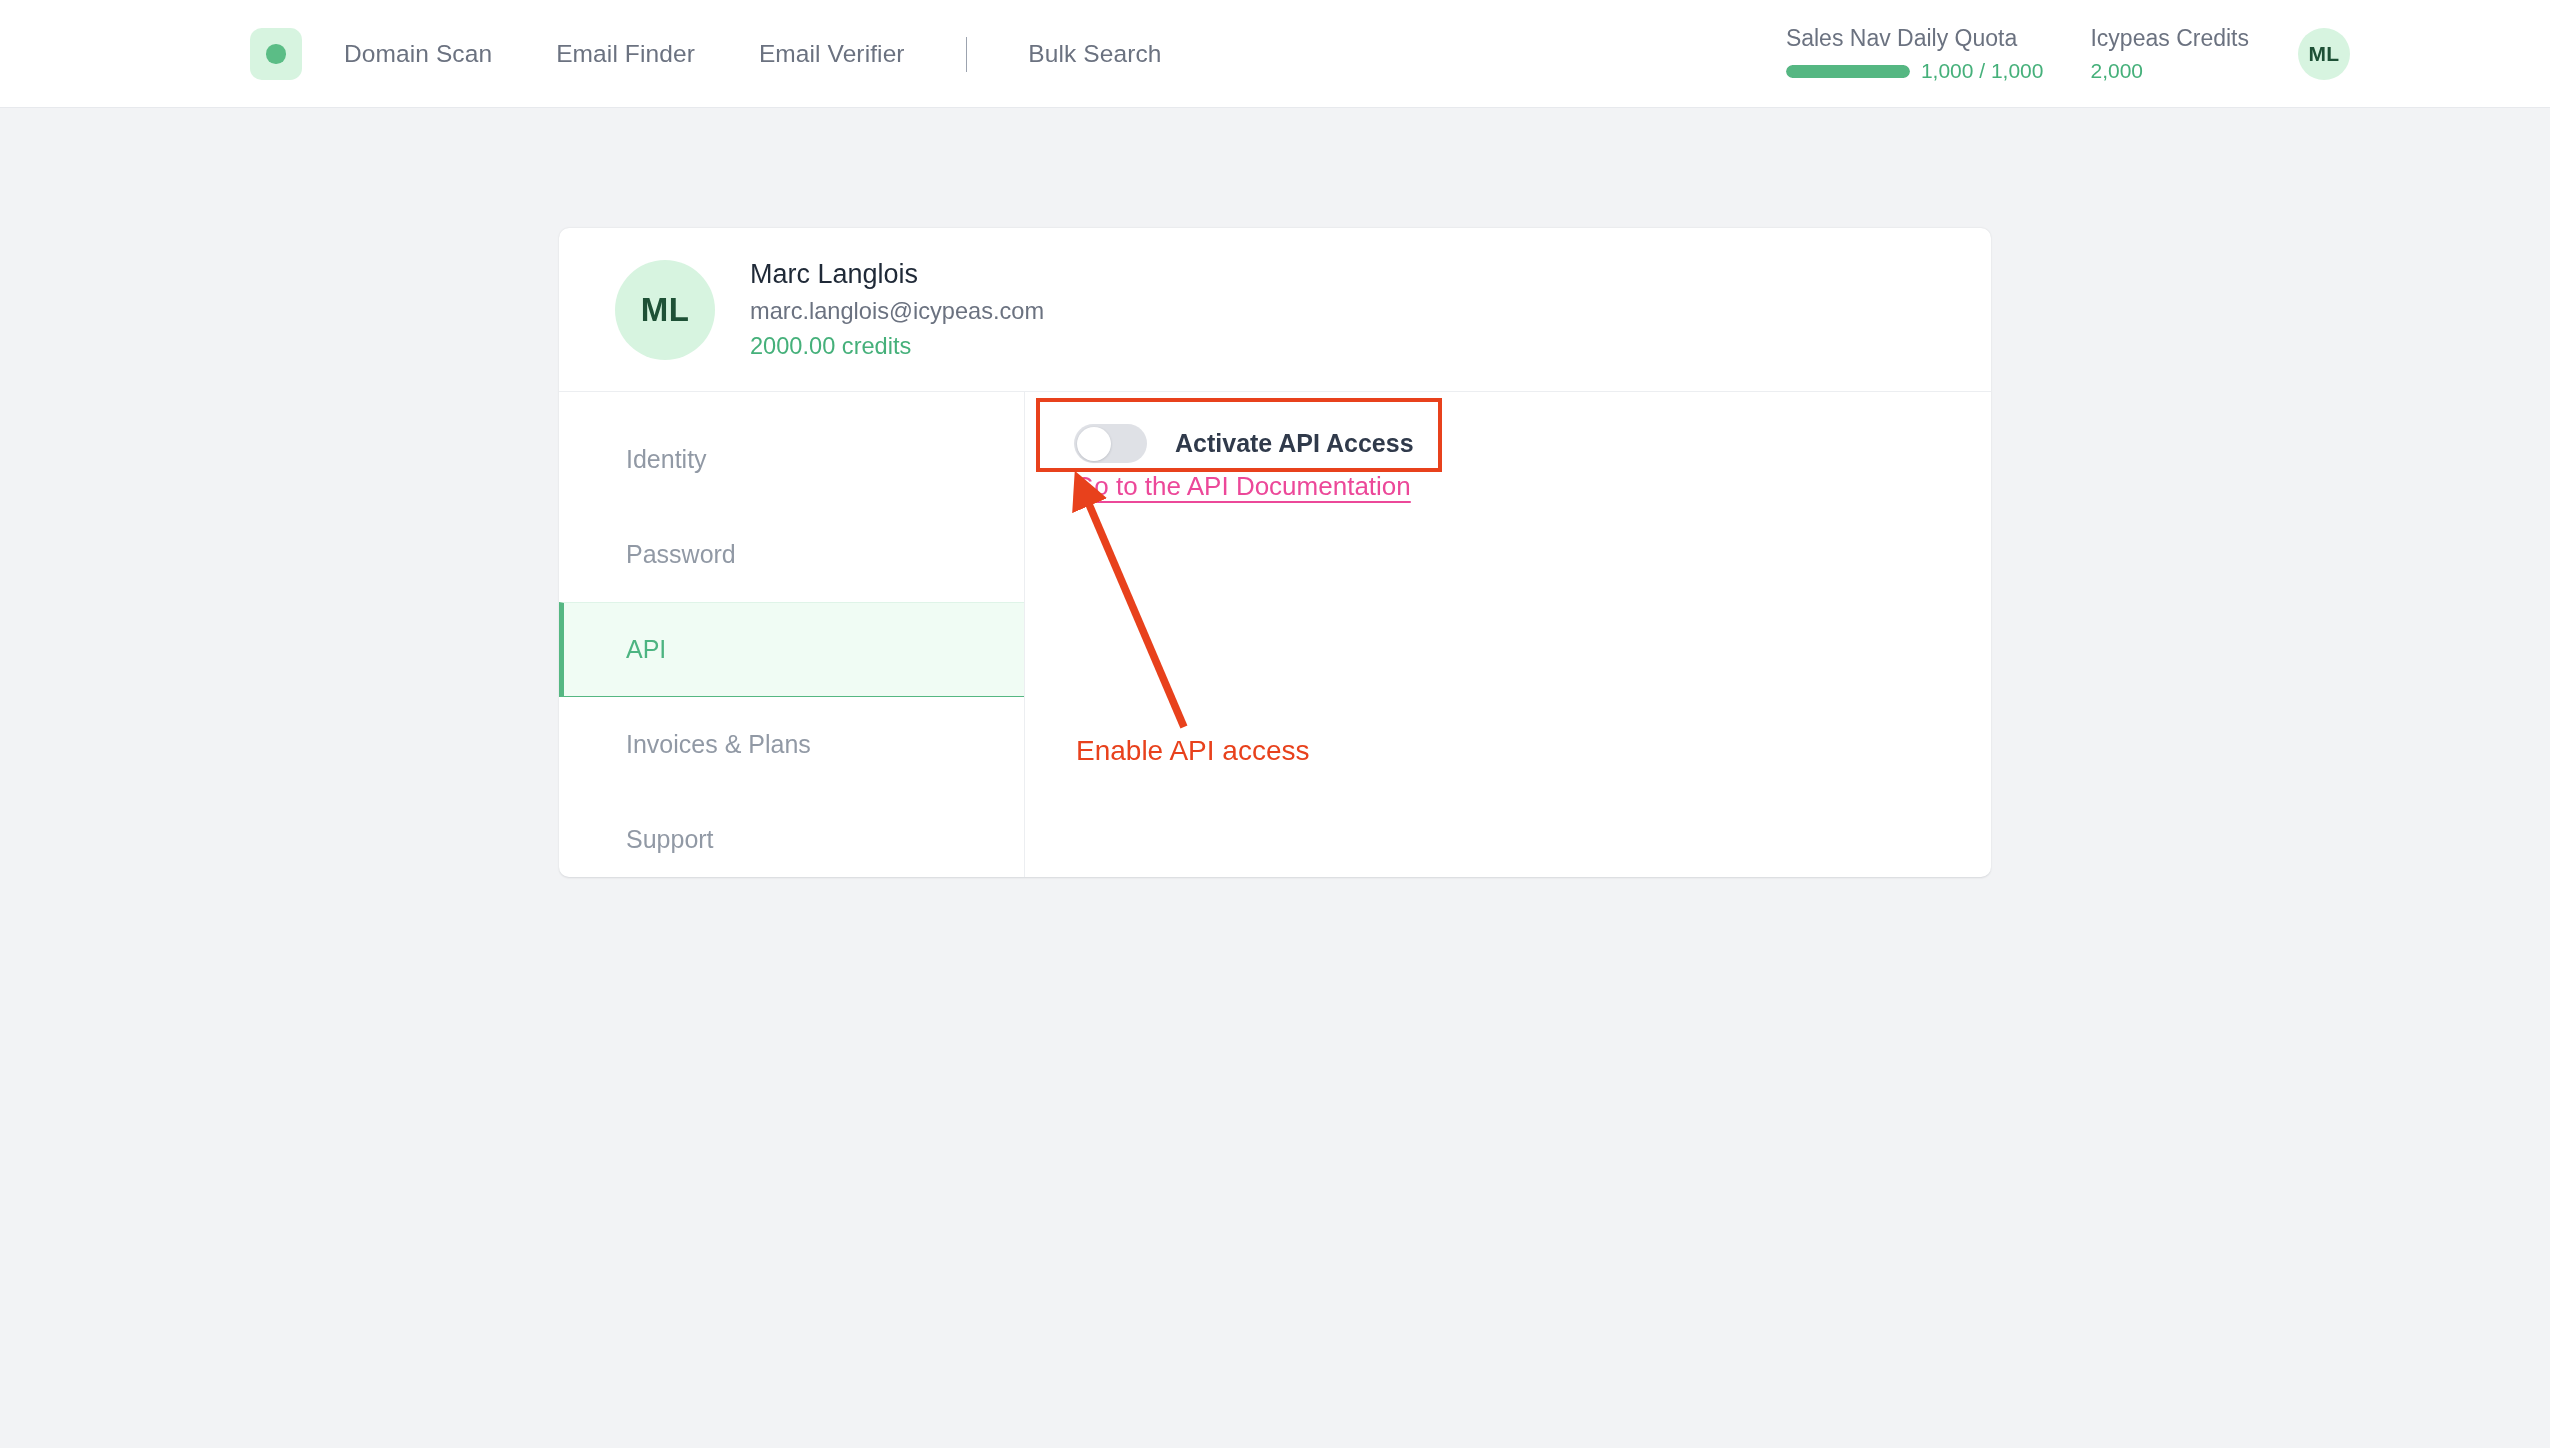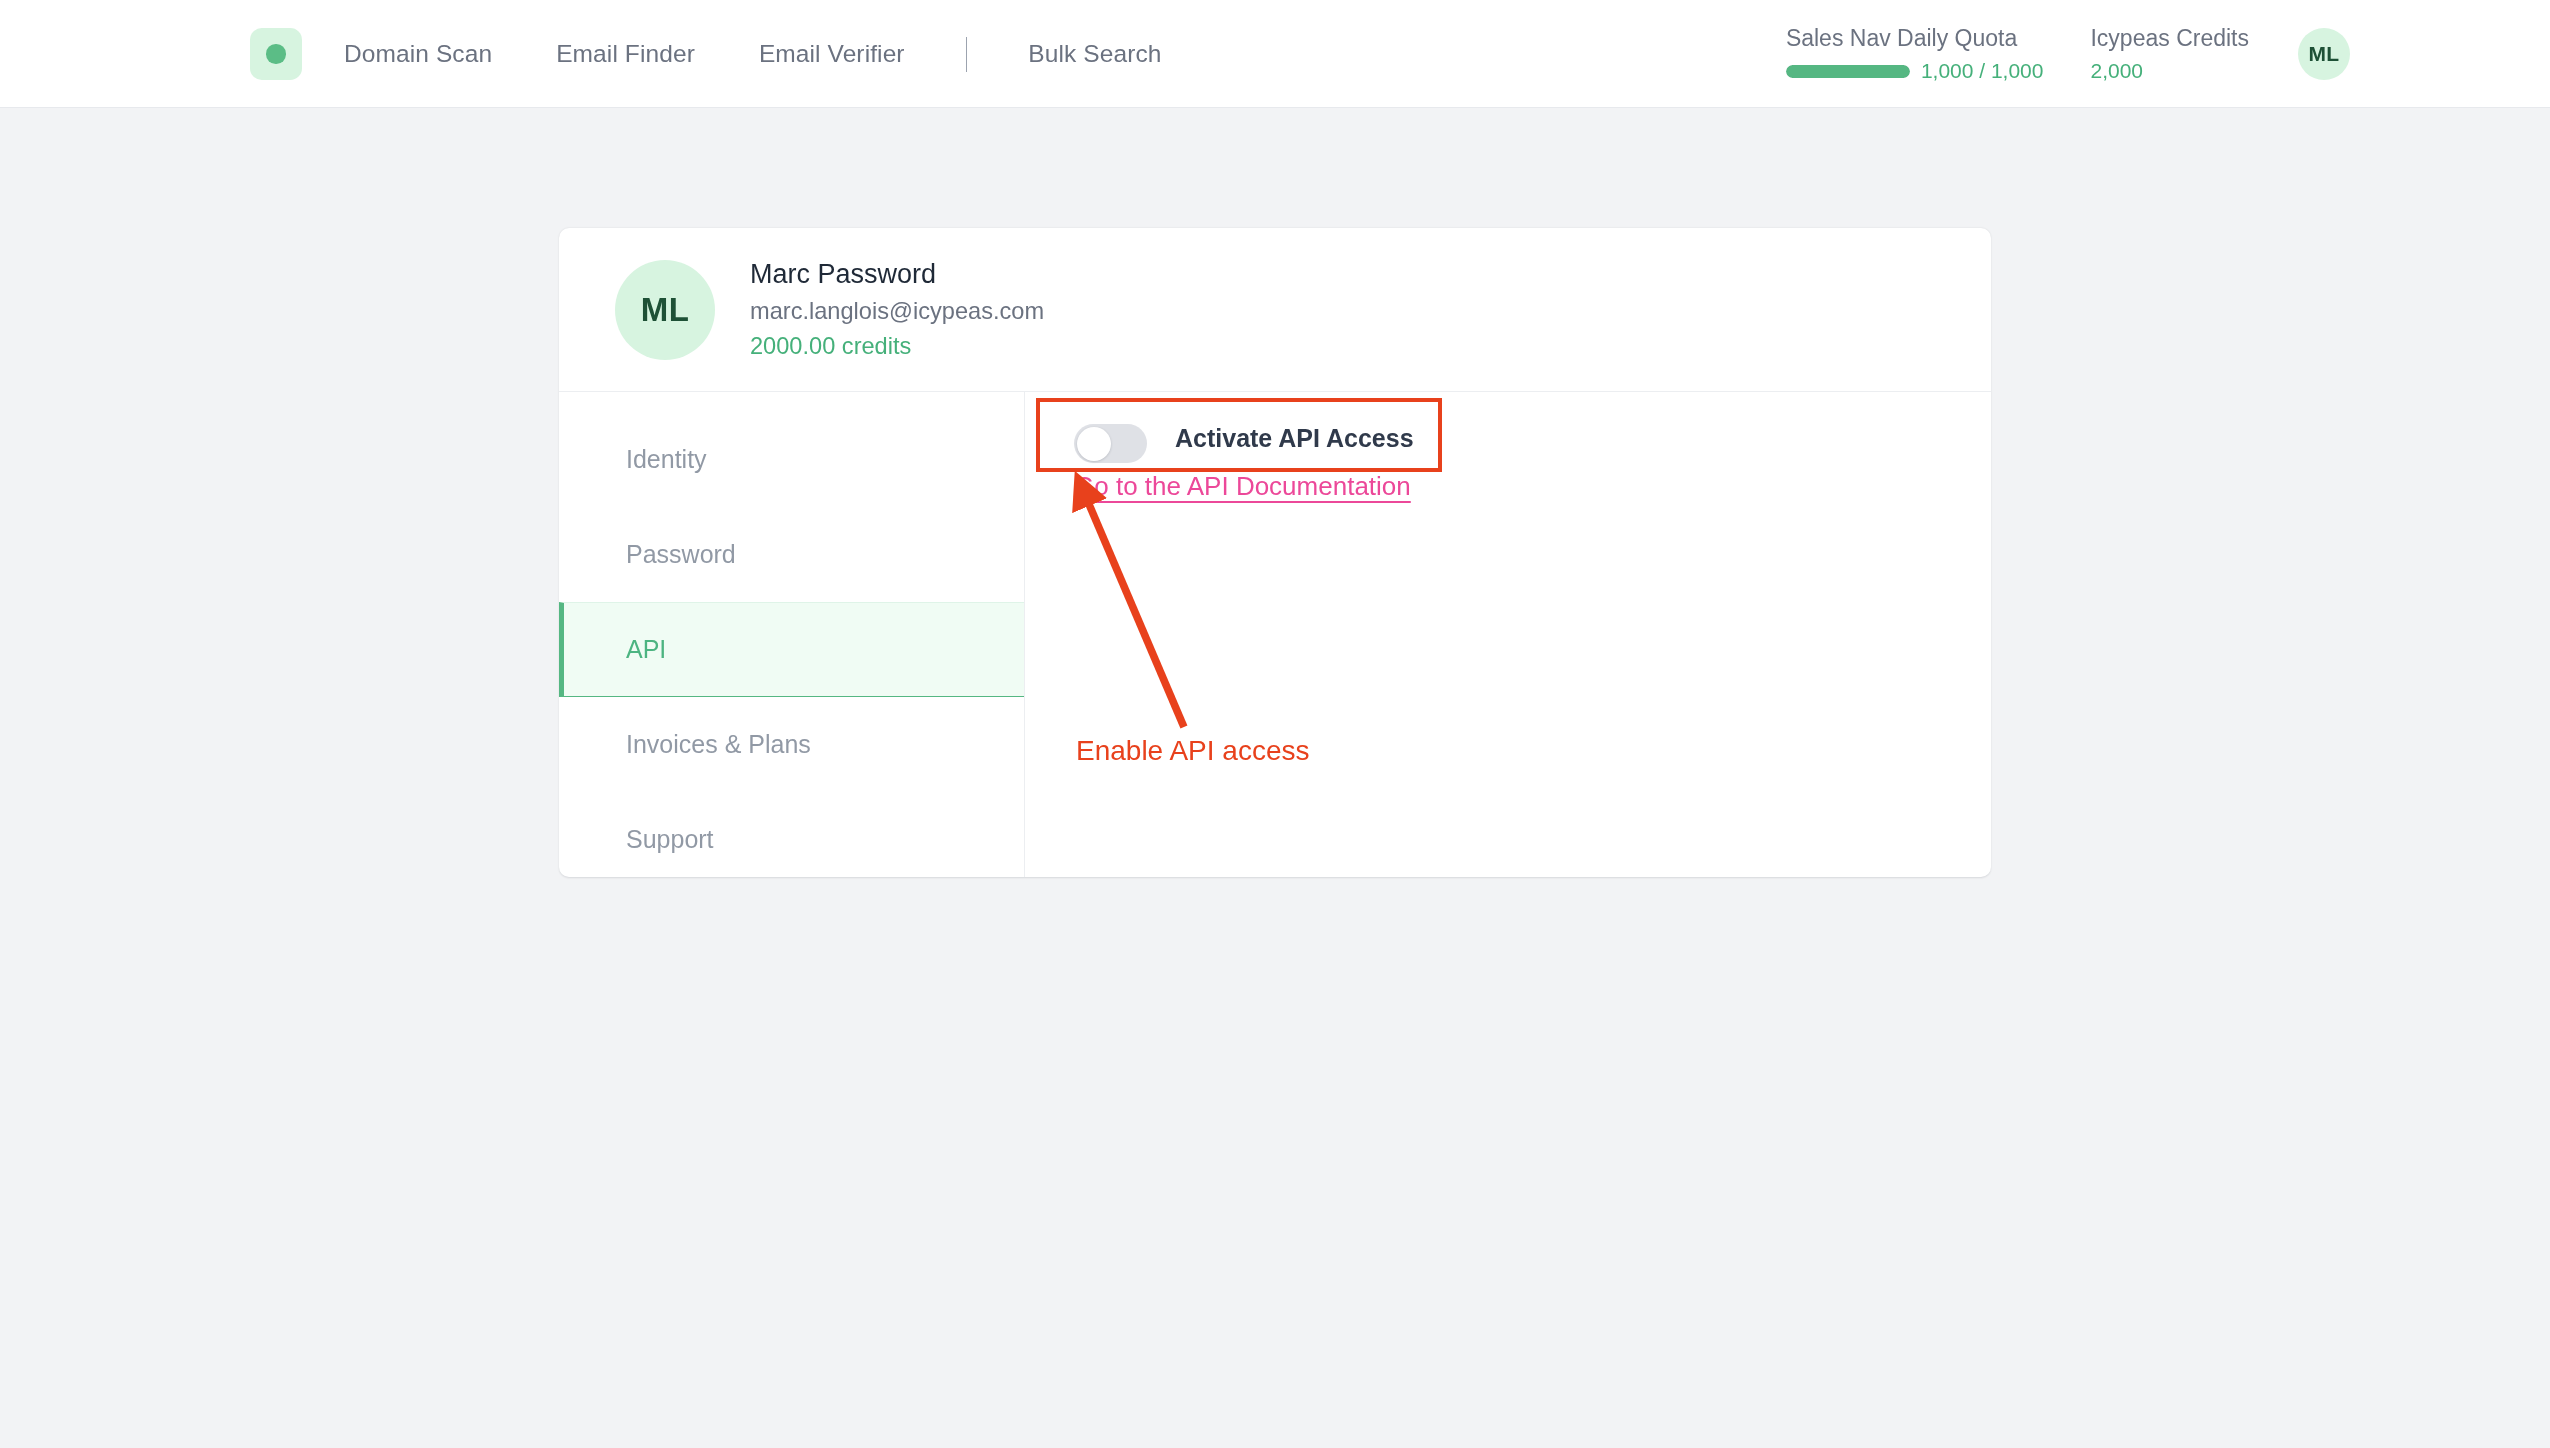--- a/index.html
+++ b/index.html
@@ -260,21 +260,21 @@
   }
 
   
   .api-panel {
     flex: 1;
     padding: 32px 0 0 49px;
     position: relative;
   }
   .toggle-row {
     display: flex;
-    align-items: flex-start;
+    align-items: center;
   }
   .toggle {
     width: 73px;
     height: 39px;
     border-radius: 19.4px;
     background: #dfe1e6;
     position: relative;
     flex: 0 0 auto;
     cursor: pointer;
   }
@@ -478,21 +478,21 @@
 
         <div class="top-avatar">ML</div>
       </div>
     </div>
 
     <div class="settings-card">
 
       <div class="profile-header">
         <div class="profile-avatar">ML</div>
         <div class="profile-info">
-          <div class="profile-name">Marc Password</div>
+          <div class="profile-name">Marc Langlois</div>
           <div class="profile-email">marc.langlois@icypeas.com</div>
           <div class="profile-credits">2000.00 credits</div>
         </div>
       </div>
 
       <div class="card-body">
 
         <div class="side-nav">
           <div class="side-item">Identity</div>
           <div class="side-item">Password</div>

